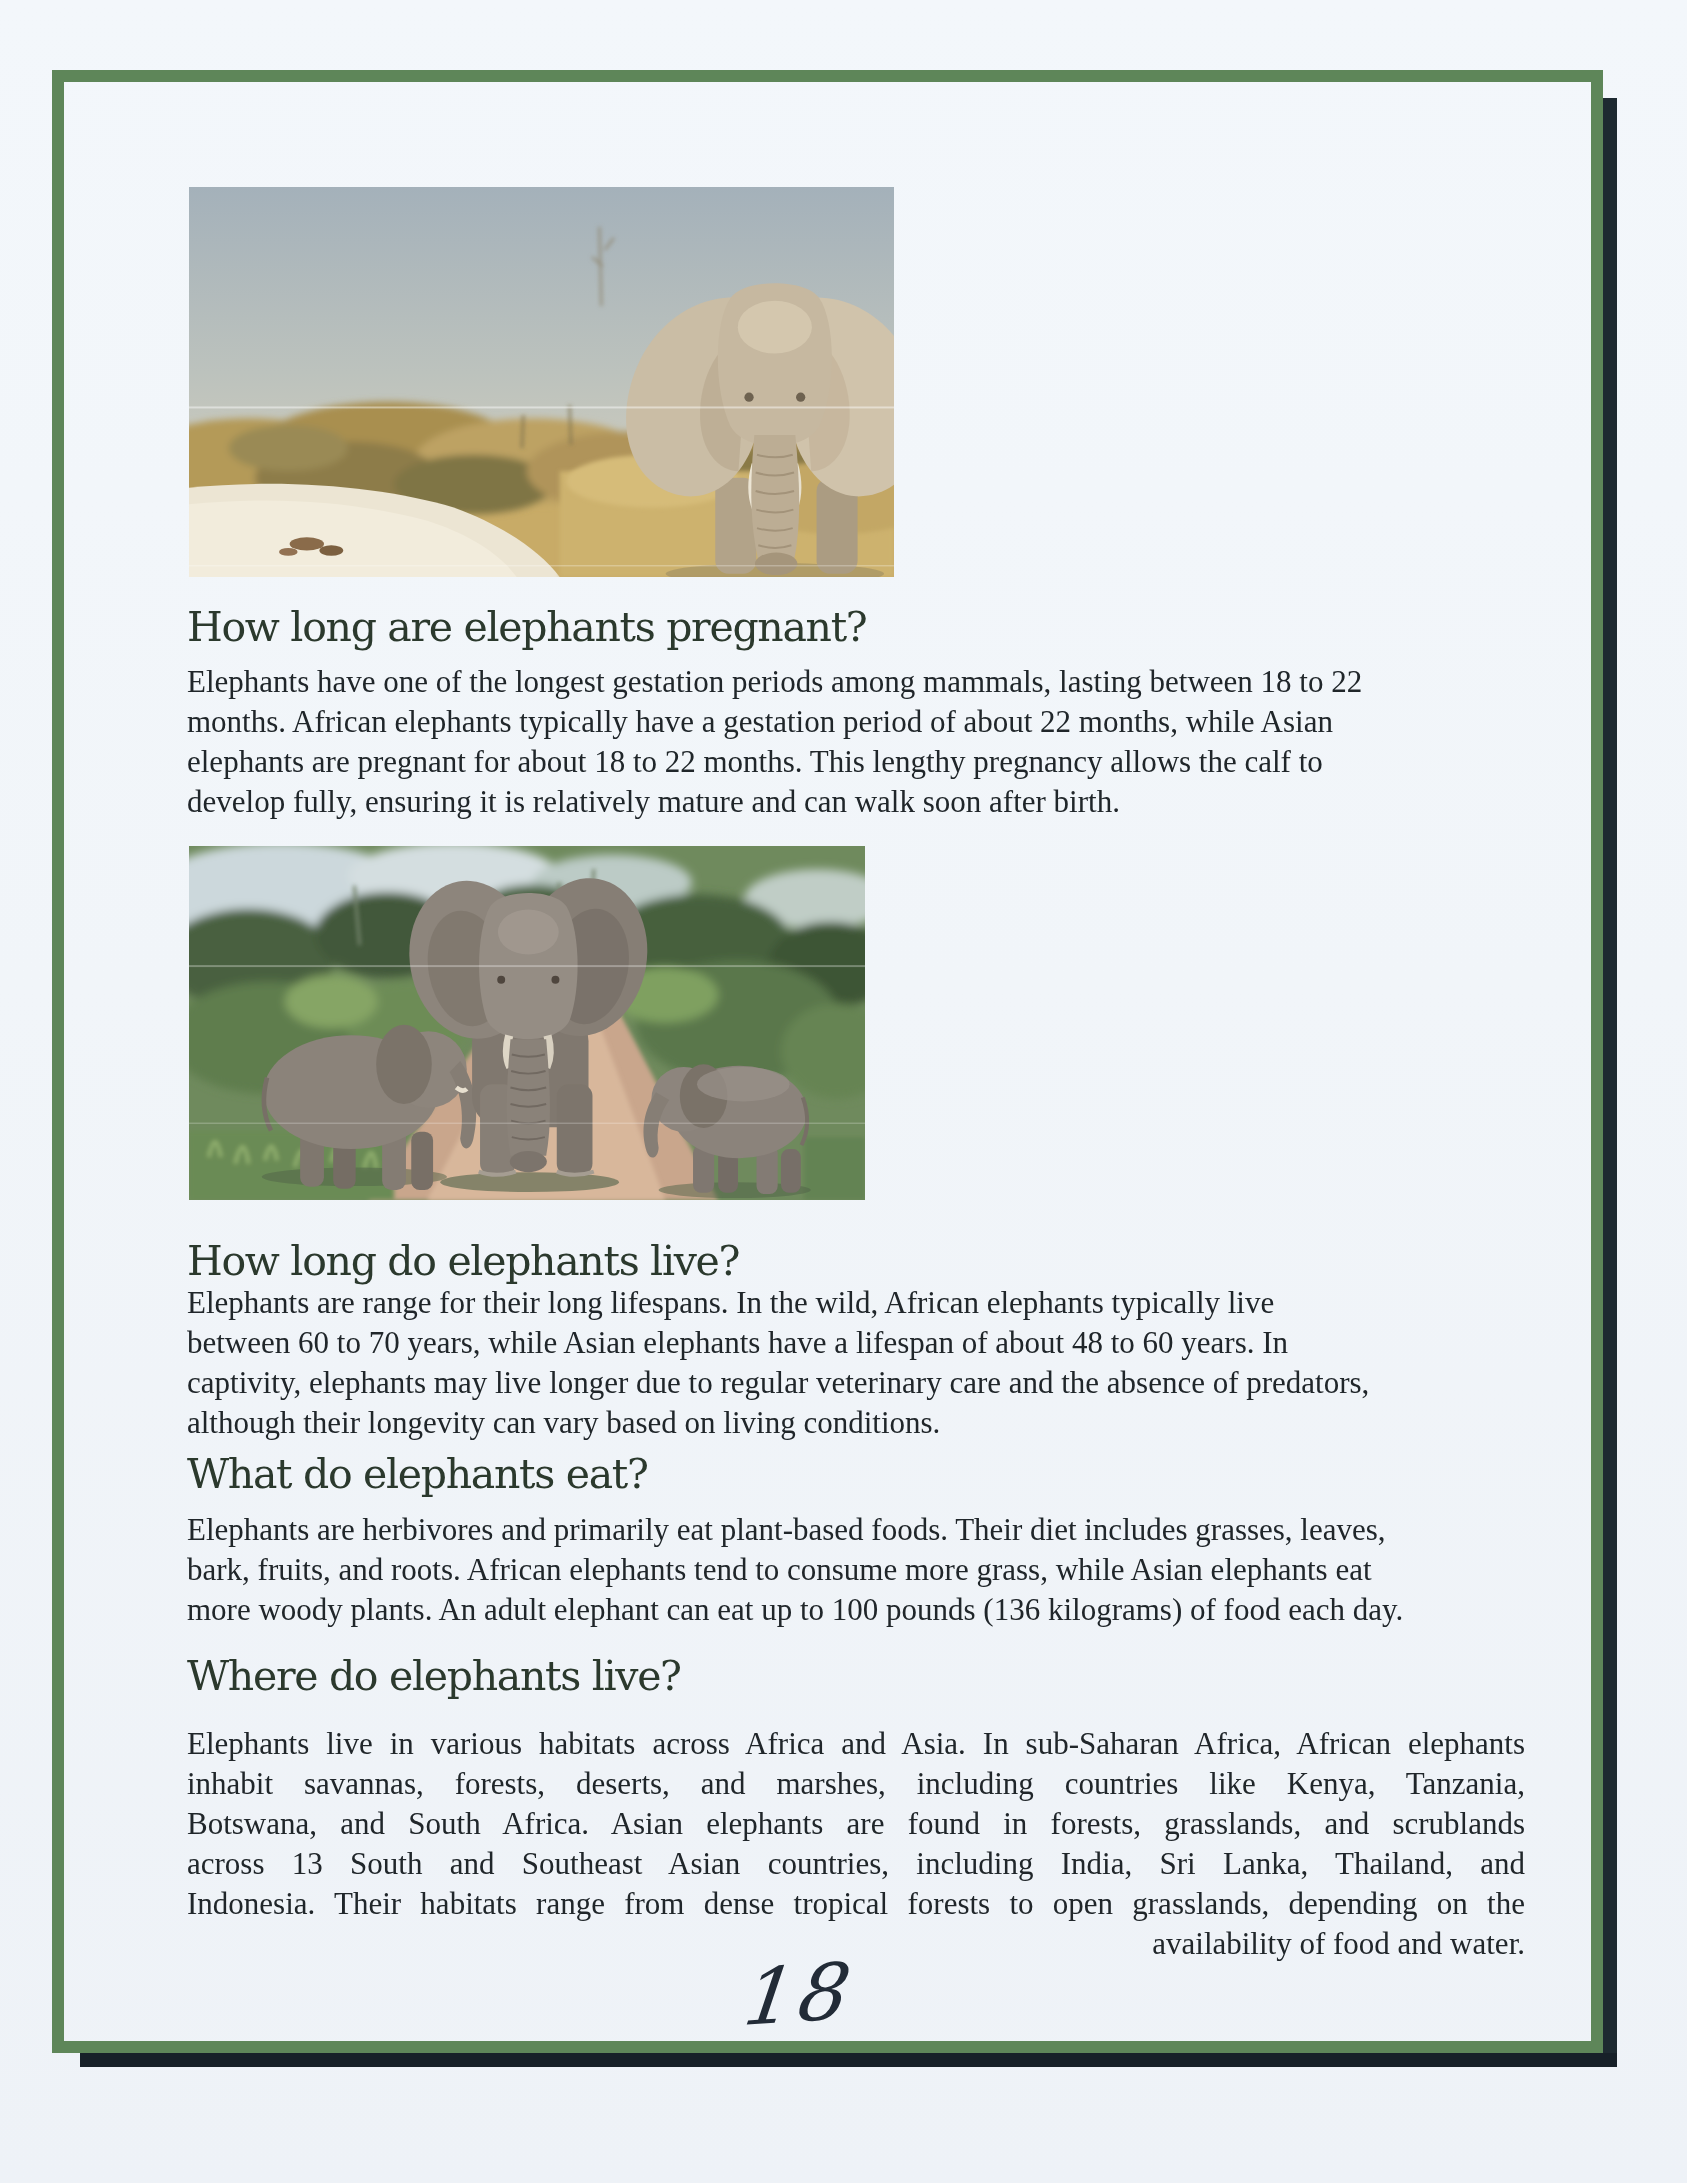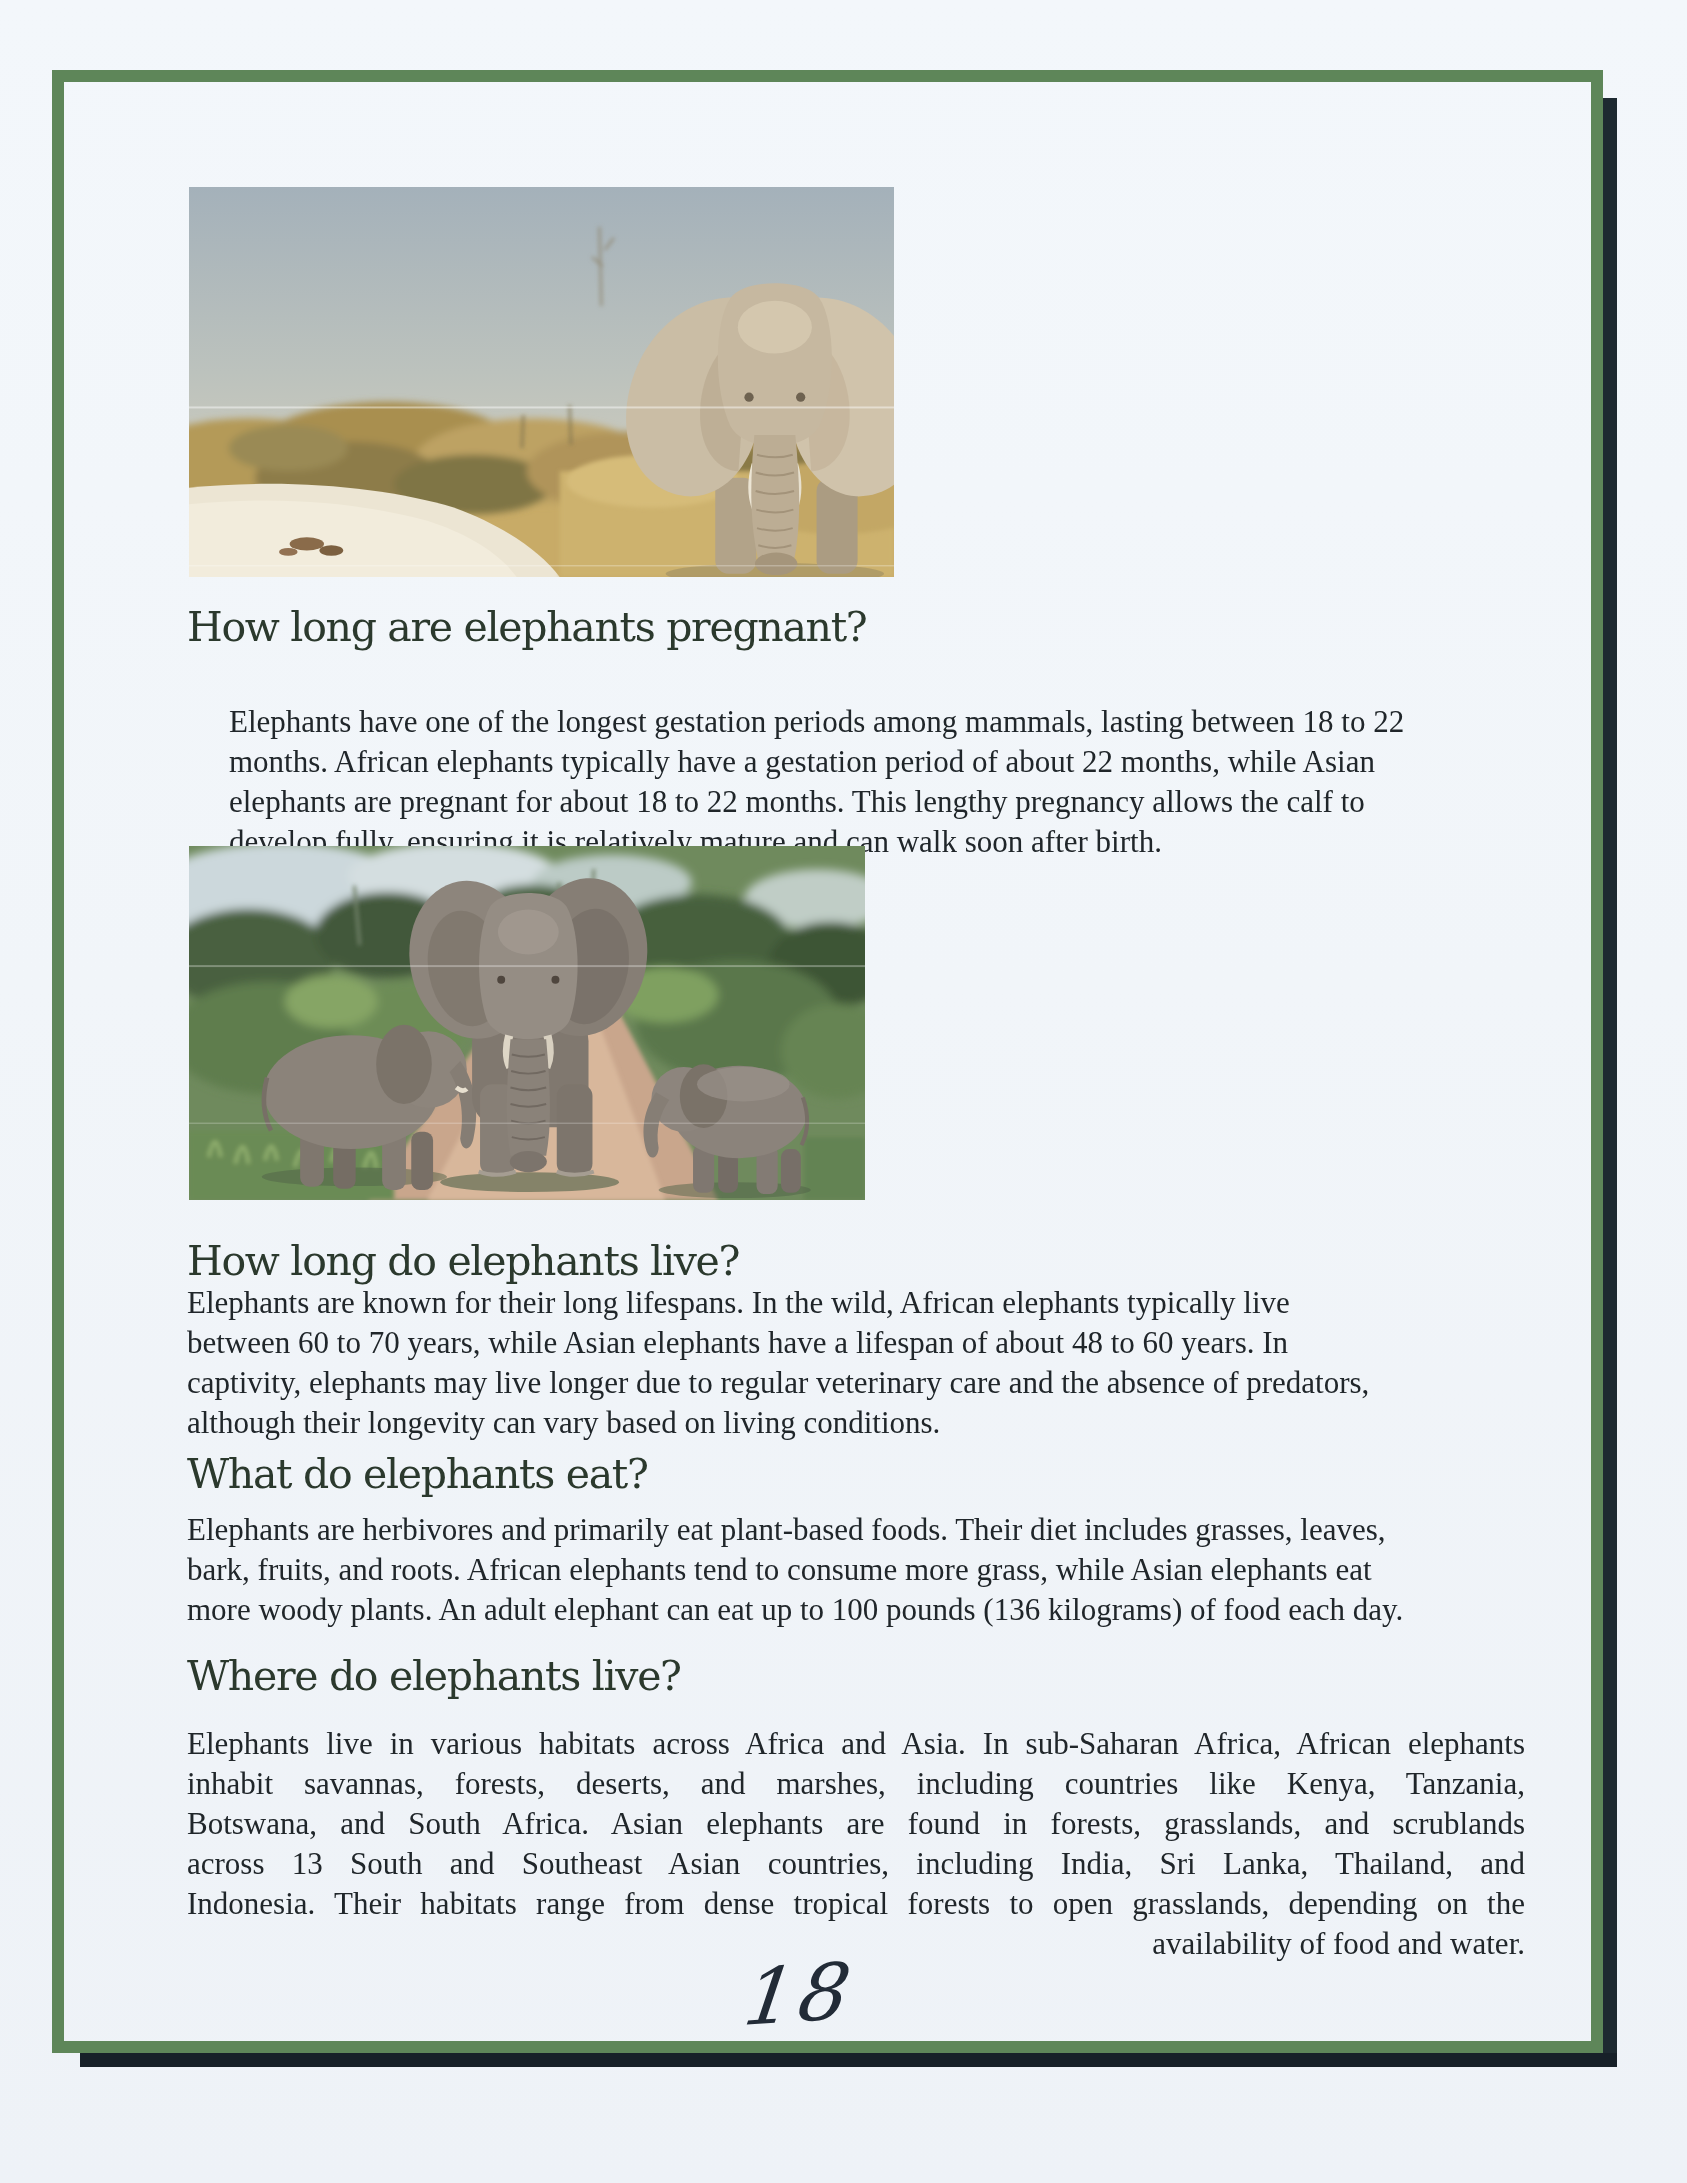--- a/index.html
+++ b/index.html
@@ -25,21 +25,21 @@
     font-family:"DejaVu Serif",serif;font-weight:normal;
     font-size:41px;letter-spacing:-1.3px;color:#2b392d;line-height:52px;
   }
   .para{
     position:absolute;left:187px;width:1338px;
     font-size:31px;line-height:40px;color:#20262a;
   }
   .para .ln{white-space:nowrap;}
   .para .jl{white-space:normal;text-align:justify;text-align-last:justify;}
   .para .last{white-space:nowrap;text-align:right;}
-  #h1{top:601px;} #p1{top:702px;margin-left:42px;}
+  #h1{top:601px;} #p1{top:662px;}
   #h2{top:1235px;} #p2{top:1283px;}
   #h3{top:1448px;} #p3{top:1510px;}
   #h4{top:1650px;} #p4{top:1712px;margin-top:12px;}
   .pageno{
     position:absolute;left:746px;top:1948px;width:146px;
     font-family:"DejaVu Serif",serif;font-style:italic;font-size:78px;
     color:#222b37;transform:skewX(-12deg) rotate(-4deg);
     letter-spacing:4px;
   }
 </style>
@@ -234,21 +234,21 @@
         <path d="M706,372 C688,398 682,430 692,462 C697,476 709,473 710,456 C705,430 712,404 726,384 Z" fill="#867e75"></path>
         <ellipse cx="838" cy="360" rx="70" ry="26" fill="#9a928a" opacity="0.7"></ellipse>
       </g>
       <rect x="0" y="180" width="1022" height="3" fill="#ffffff" opacity="0.3"></rect>
       <rect x="0" y="418" width="1022" height="2" fill="#ffffff" opacity="0.25"></rect>
     </svg>
   </div>
 
   <div class="hd" id="h2">How long do elephants live?</div>
   <div class="para" id="p2">
-    <div class="ln">Elephants are known for their long lifespans. In the wild, African elephants typically live</div>
+    <div class="ln">Elephants are range for their long lifespans. In the wild, African elephants typically live</div>
     <div class="ln">between 60 to 70 years, while Asian elephants have a lifespan of about 48 to 60 years. In</div>
     <div class="ln">captivity, elephants may live longer due to regular veterinary care and the absence of predators,</div>
     <div class="ln">although their longevity can vary based on living conditions.</div>
   </div>
 
   <div class="hd" id="h3">What do elephants eat?</div>
   <div class="para" id="p3">
     <div class="ln">Elephants are herbivores and primarily eat plant-based foods. Their diet includes grasses, leaves,</div>
     <div class="ln">bark, fruits, and roots. African elephants tend to consume more grass, while Asian elephants eat</div>
     <div class="ln">more woody plants. An adult elephant can eat up to 100 pounds (136 kilograms) of food each day.</div>

